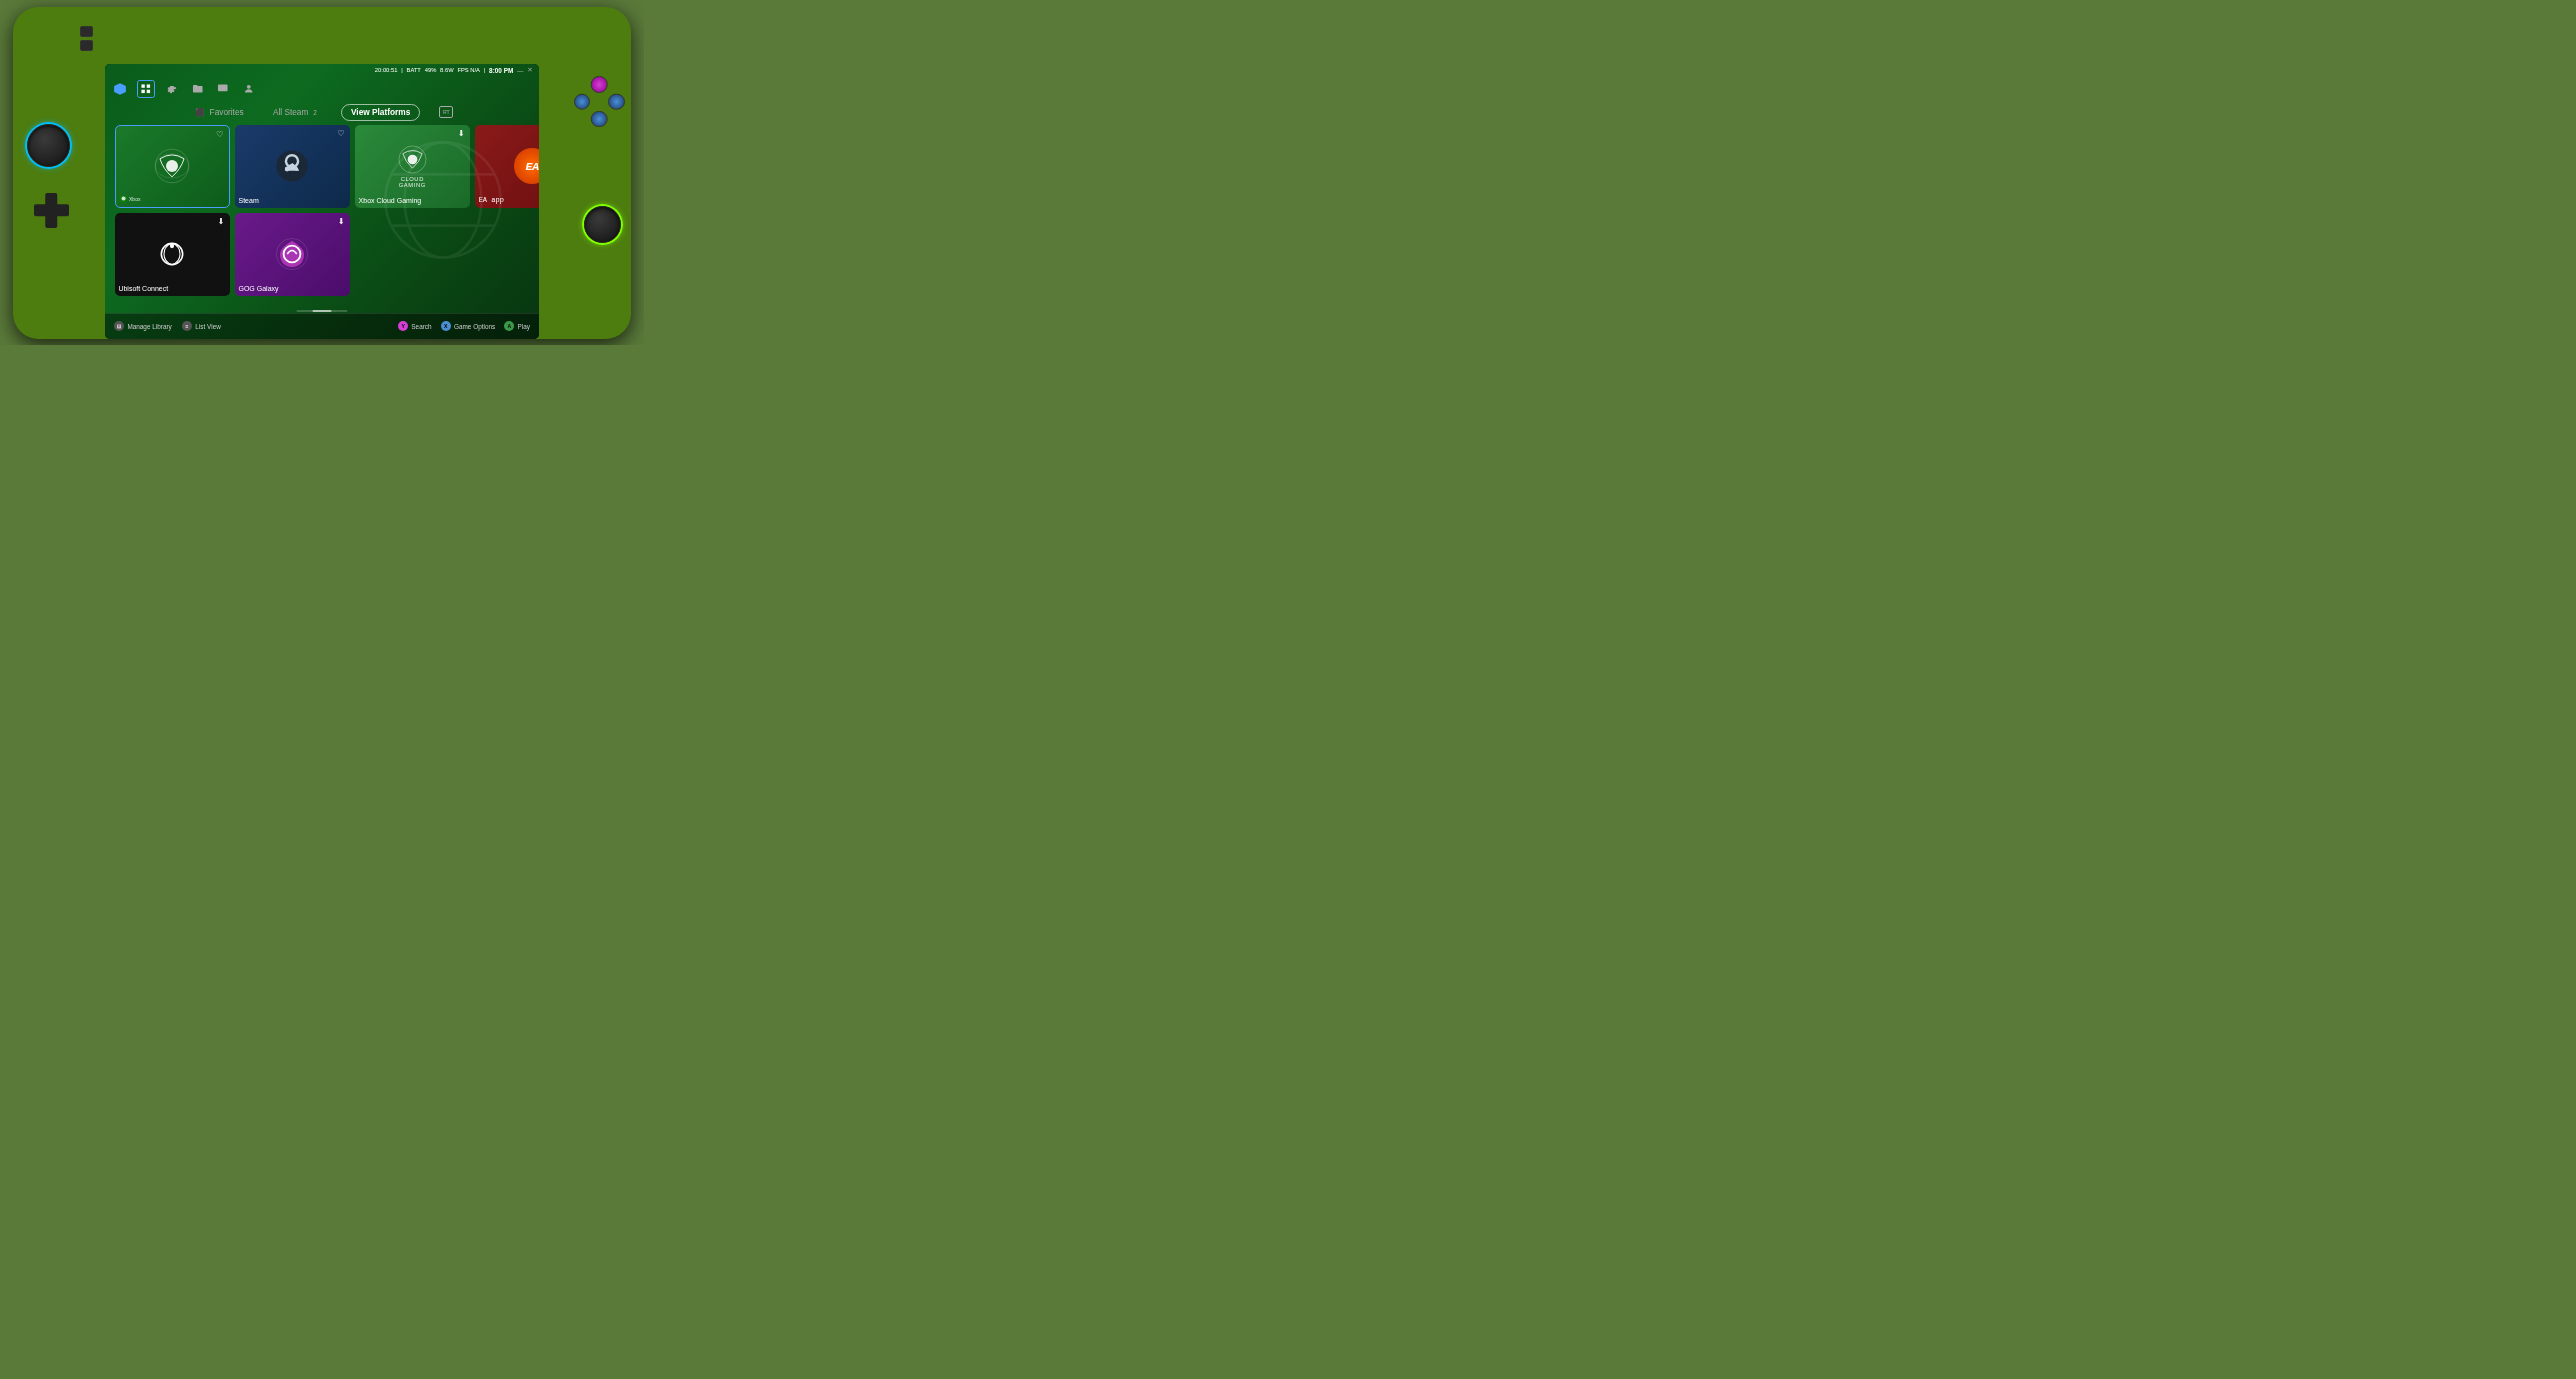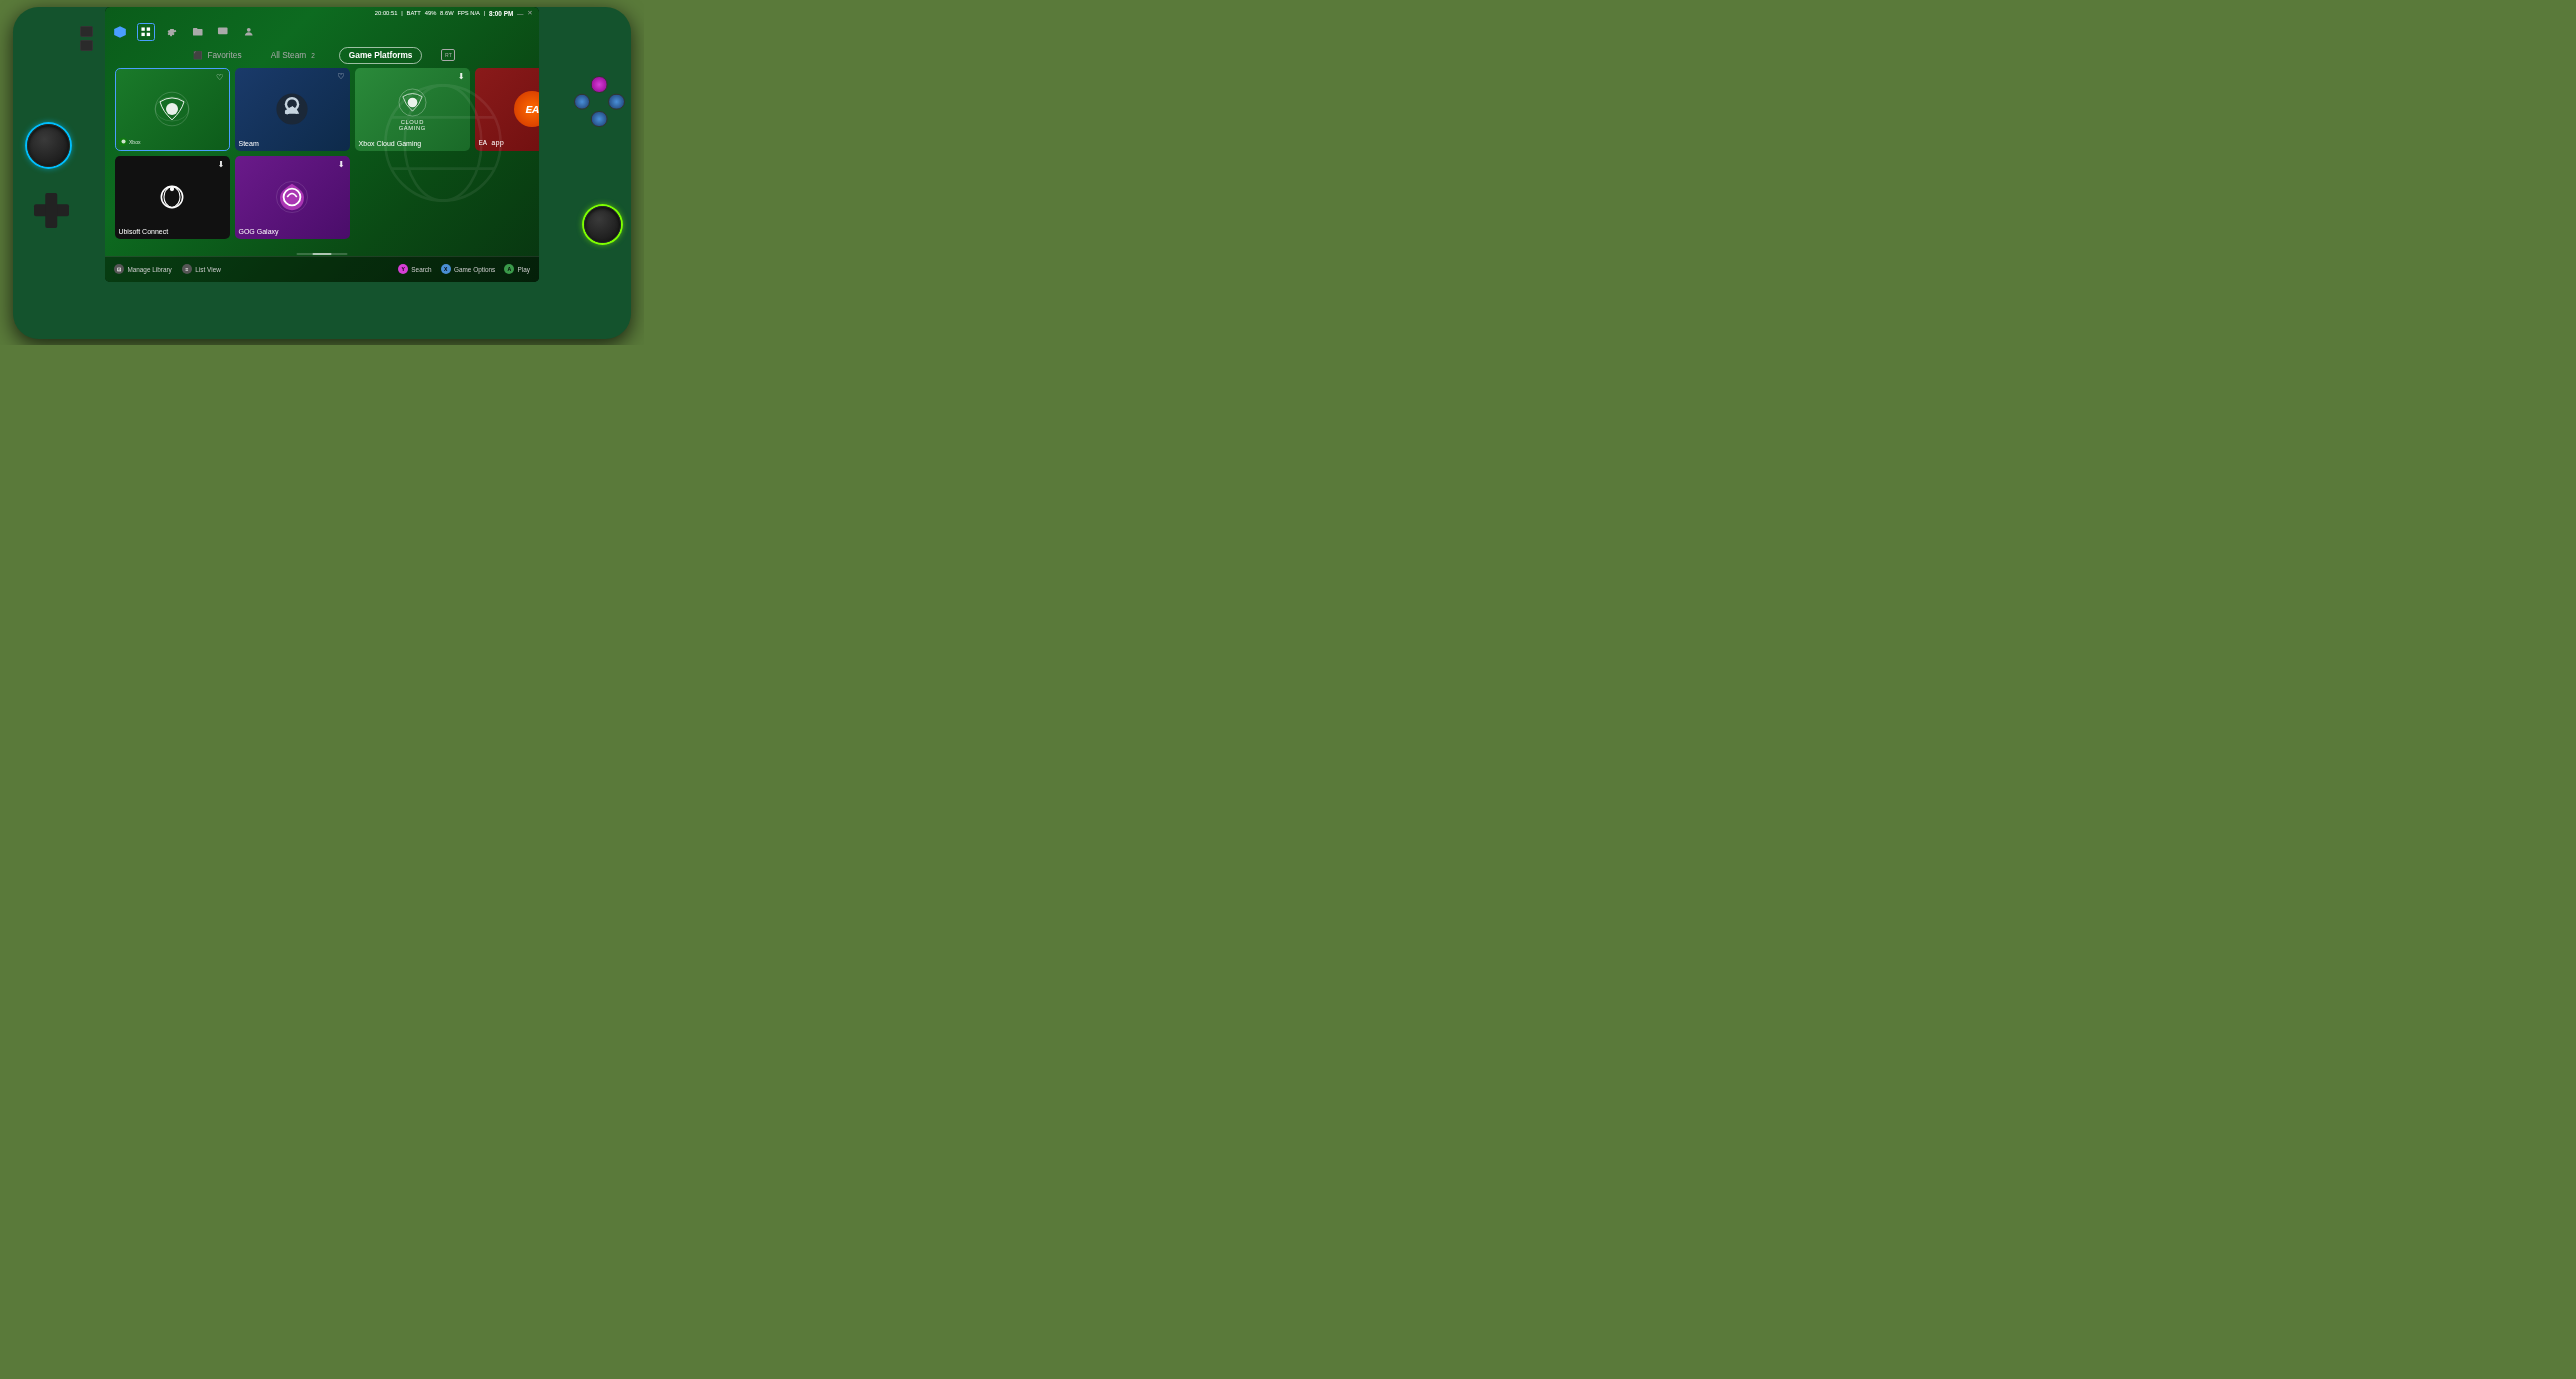--- a/index.html
+++ b/index.html
@@ -12,25 +12,25 @@
       justify-content: center;
       font-family: 'Segoe UI', Arial, sans-serif;
       overflow: hidden;
       position: relative;
     }
 
     
     .device {
       width: 618px;
       height: 332px;
-      background: #14532d;
+      background: #4d7c0f;
       border-radius: 25.6px;
       position: relative;
       display: flex;
-      align-items: flex-start;
+      align-items: flex-end;
       justify-content: center;
       box-shadow: 0 5.1px 20.4px rgba(0,0,0,0.7);
     }
 
     
     .left-controller {
       width: 83px;
       height: 307px;
       position: absolute;
       left: 0;
@@ -627,21 +627,21 @@
       <div class="tab-nav">
         <div class="tab-item">
           <span style="font-size:7.7px;margin-right:1.9px;">⬛</span>
           <span>Favorites</span>
         </div>
         <div class="tab-item">
           <span>All Steam</span>
           <span class="tab-badge">2</span>
         </div>
         <div class="tab-item active">
-          <span>Game Platforms</span>
+          <span>View Platforms</span>
         </div>
         <div class="nav-icon" style="width:14px;height:11.5px;border:0.6px solid #aaa;border-radius:1.9px;color:#aaa;font-size:5.1px;display:flex;align-items:center;justify-content:center;">RT</div>
       </div>
 
       <div class="game-grid">
 
         <div class="game-card xbox">
           <div class="game-card-inner">
             <svg class="xbox-logo" viewBox="0 0 60 60">
               <circle cx="30" cy="30" r="28" fill="none" stroke="rgba(255,255,255,0.3)" stroke-width="1"></circle>

